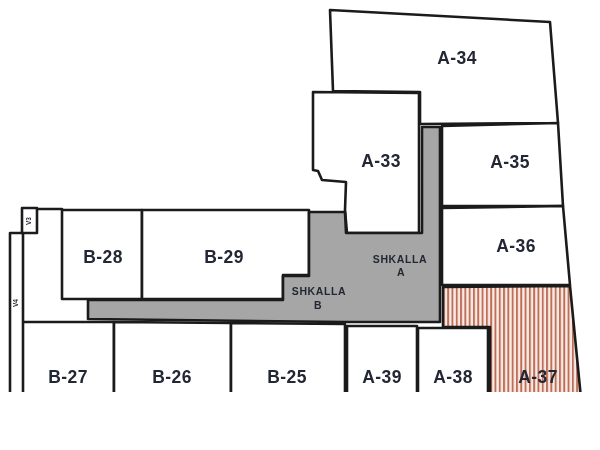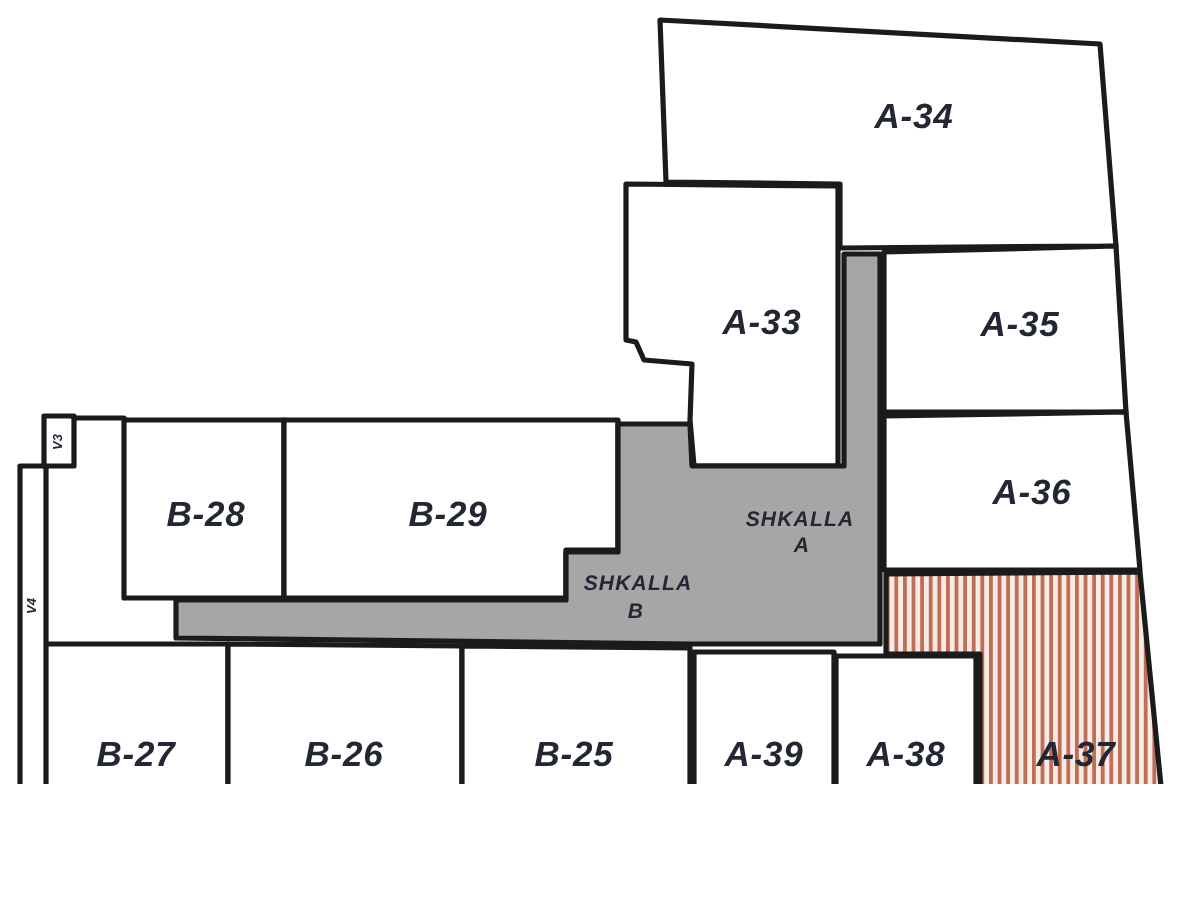--- a/index.html
+++ b/index.html
@@ -6,21 +6,21 @@
     --outline:#1b1b1b;
     --unit-fill:#ffffff;
     --stair-fill:#a6a6a6;
     --hatch-stripe:#bf6e57;
     --hatch-bg:#f8ebe5;
     --label-text:#222733;
     --footer-bar:#8e8e8e;
     --background:#ffffff;
   }
   html,body{margin:0;padding:0;background:var(--background);}
-  .stage{position:relative;width:600px;height:392px;background:var(--background);overflow:hidden;font-style:italic;}
+  .stage{position:relative;width:600px;height:392px;background:var(--background);overflow:hidden;}
   svg{display:block;}
   .unit{fill:var(--unit-fill);stroke:var(--outline);stroke-width:2.6;stroke-linejoin:round;}
   .stair{fill:var(--stair-fill);stroke:var(--outline);stroke-width:2.6;stroke-linejoin:round;}
   .hatched{fill:url(#hatchPattern);stroke:var(--outline);stroke-width:2.6;stroke-linejoin:round;}
   .edge{stroke:var(--outline);stroke-width:2.6;fill:none;stroke-linecap:round;}
   .unit-label{
     font-family:"Liberation Sans", sans-serif;
     font-weight:700;font-size:17.5px;letter-spacing:.4px;
     fill:var(--label-text);text-anchor:middle;
   }

